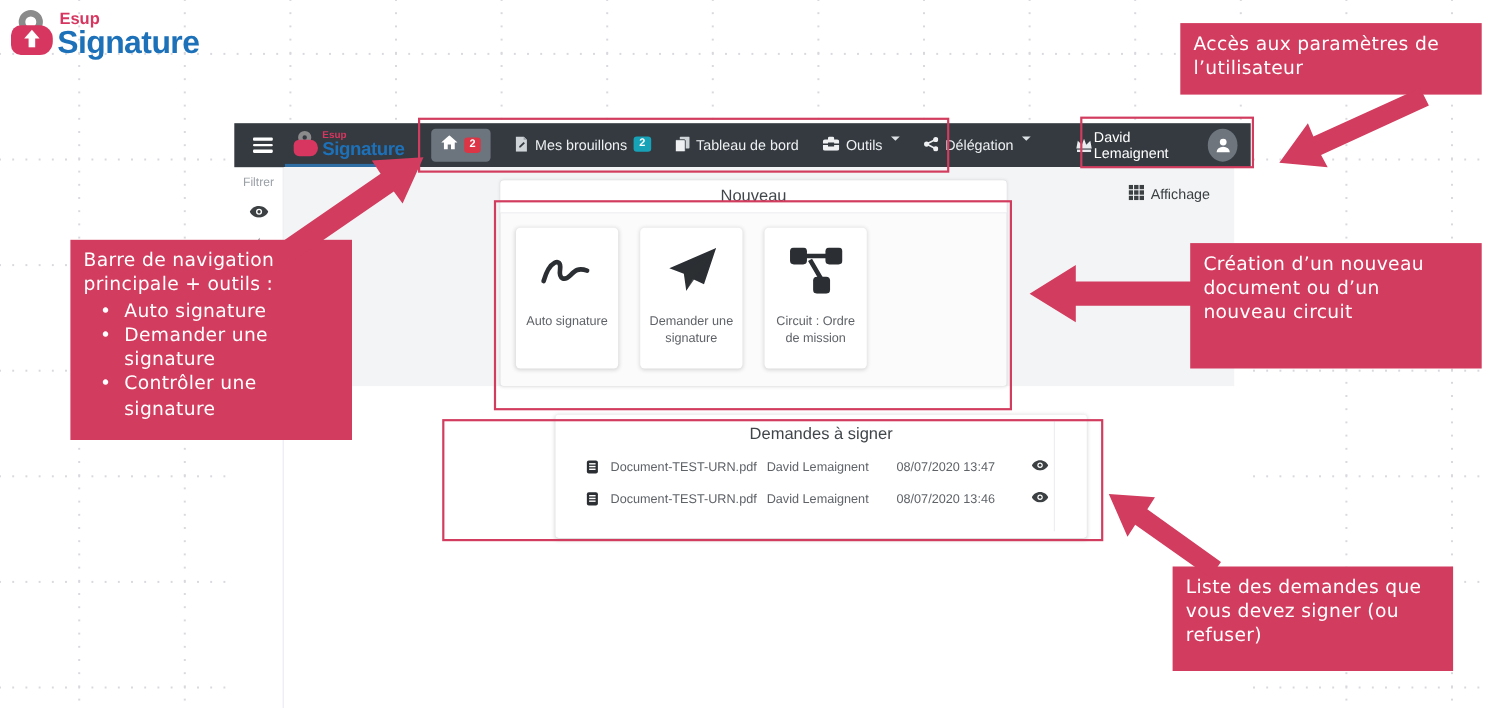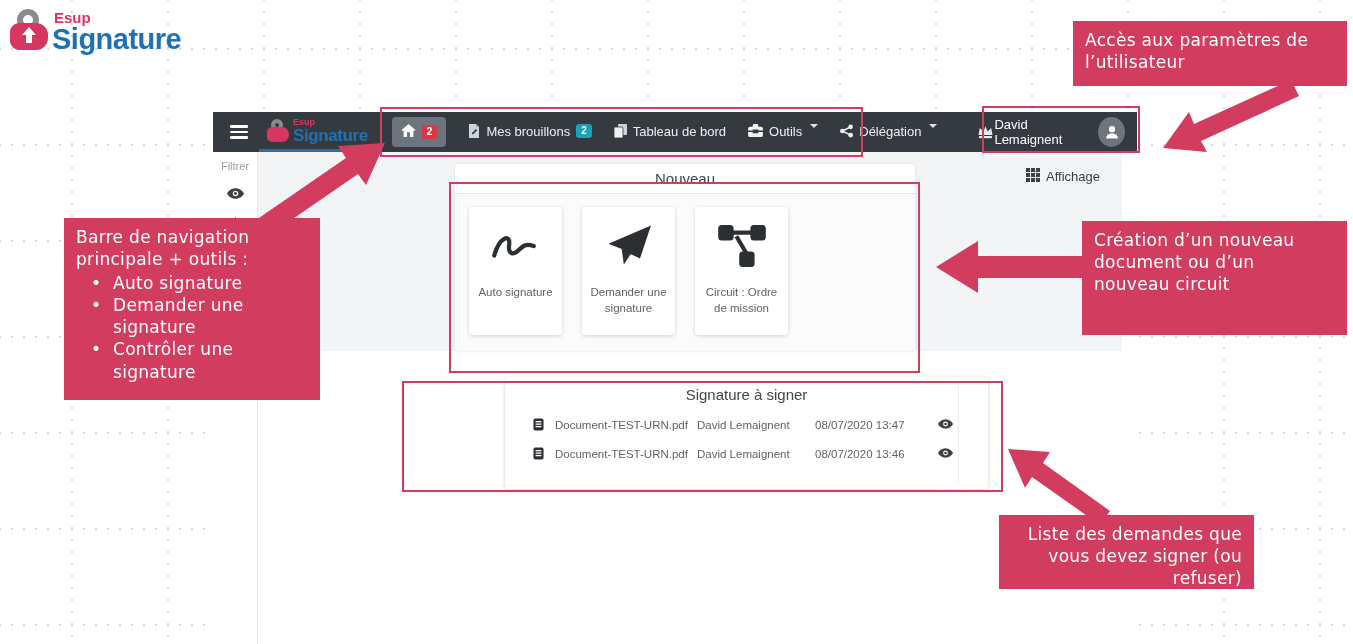--- a/index.html
+++ b/index.html
@@ -84,21 +84,21 @@
   .outline-nav      { left:380px; top:107px; width:483px; height:50px; }
   .outline-user     { left:982px; top:106px; width:158px; height:47px; }
   .outline-nouveau  { left:449px; top:182px; width:471px; height:191px; }
   .outline-requests { left:402px; top:381px; width:601px; height:111px; }
 
   
   .callout { position:absolute; background:#d23c5e; color:#fff; font-family:"DejaVu Sans", sans-serif; font-size:17px; line-height:1.3; letter-spacing:.3px; padding:8px 12px; }
   .callout-top-right    { left:1073px; top:21px;  width:274px; height:65px; }
   .callout-left         { left:47px;   top:218px; width:256px; height:182px; font-size:17px;margin-left:17px; }
   .callout-right        { left:1082px; top:221px; width:265px; height:114px; }
-  .callout-bottom-right { left:999px; top:515px; width:255px; height:74px;text-align:right; }
+  .callout-bottom-right { left:1066px; top:515px; width:255px; height:95px; }
   .callout ul { list-style:none; margin-top:2px; padding-left:13px; }
   .callout li { padding-left:24px; position:relative; }
   .callout li::before { content:"•"; position:absolute; left:2px; }
 
   .arrows { position:absolute; inset:0; width:1353px; height:644px; pointer-events:none; }
 </style>
 </head>
 <body>
 
 <div class="corner-logo">
@@ -279,21 +279,21 @@
                   <rect x="5" y="10" width="4" height="4"></rect>
                   <rect x="10" y="10" width="4" height="4"></rect>
                 </g>
               </svg>
           </span>
           <span>Affichage</span>
         </div>
       </div>
 
       <div class="requests">
-        <div class="req-title">Signature à signer</div>
+        <div class="req-title">Demandes à signer</div>
 
         <div class="req-row">
           <span class="req-icon">
             <svg width="11" height="13" viewBox="0 0 12 14">
                 <rect x="0.5" y="0.5" width="11" height="13" rx="2" fill="#2b2f33"></rect>
                 <rect x="2.8" y="3.2" width="6.4" height="1.4" fill="#fff"></rect>
                 <rect x="2.8" y="5.9" width="6.4" height="1.4" fill="#fff"></rect>
                 <rect x="2.8" y="8.6" width="6.4" height="1.4" fill="#fff"></rect>
               </svg>
           </span>

